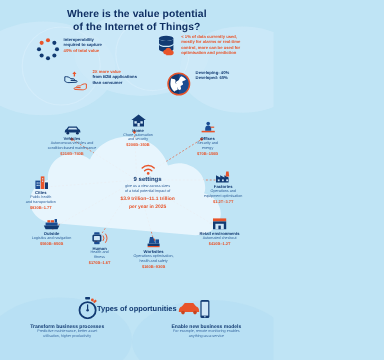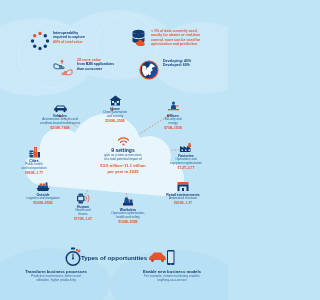--- a/index.html
+++ b/index.html
@@ -75,20 +75,24 @@
 <div class="stage">
 
   <div class="blob" style="left:-24px;top:18px;width:120px;height:78px;"></div>
   <div class="blob" style="left:62px;top:10px;width:112px;height:70px;"></div>
   <div class="blob" style="left:150px;top:22px;width:104px;height:72px;"></div>
   <div class="ring" style="left:18px;top:22px;width:64px;height:64px;"></div>
   <div class="ring" style="left:96px;top:14px;width:60px;height:60px;"></div>
   <div class="blob d" style="left:-10px;top:248px;width:120px;height:70px;"></div>
   <div class="blob d" style="left:110px;top:250px;width:130px;height:70px;"></div>
 
+  <div class="hdr">
+    <div class="l1">Where is the value potential</div>
+    <div class="l2">of the Internet of Things?</div>
+  </div>
 
   <div class="fact f1">
     <svg class="ic" width="20" height="20" viewBox="0 0 40 40">
       <g fill="#123a72">
         <circle cx="20" cy="5" r="3.4" fill="#e8542a"></circle>
         <circle cx="30.6" cy="9.4" r="3.4"></circle>
           <circle cx="35" cy="20" r="3.4"></circle>
         <circle cx="30.6" cy="30.6" r="3.4"></circle>
           <circle cx="20" cy="35" r="3.4"></circle>
         <circle cx="9.4" cy="30.6" r="3.4"></circle>

